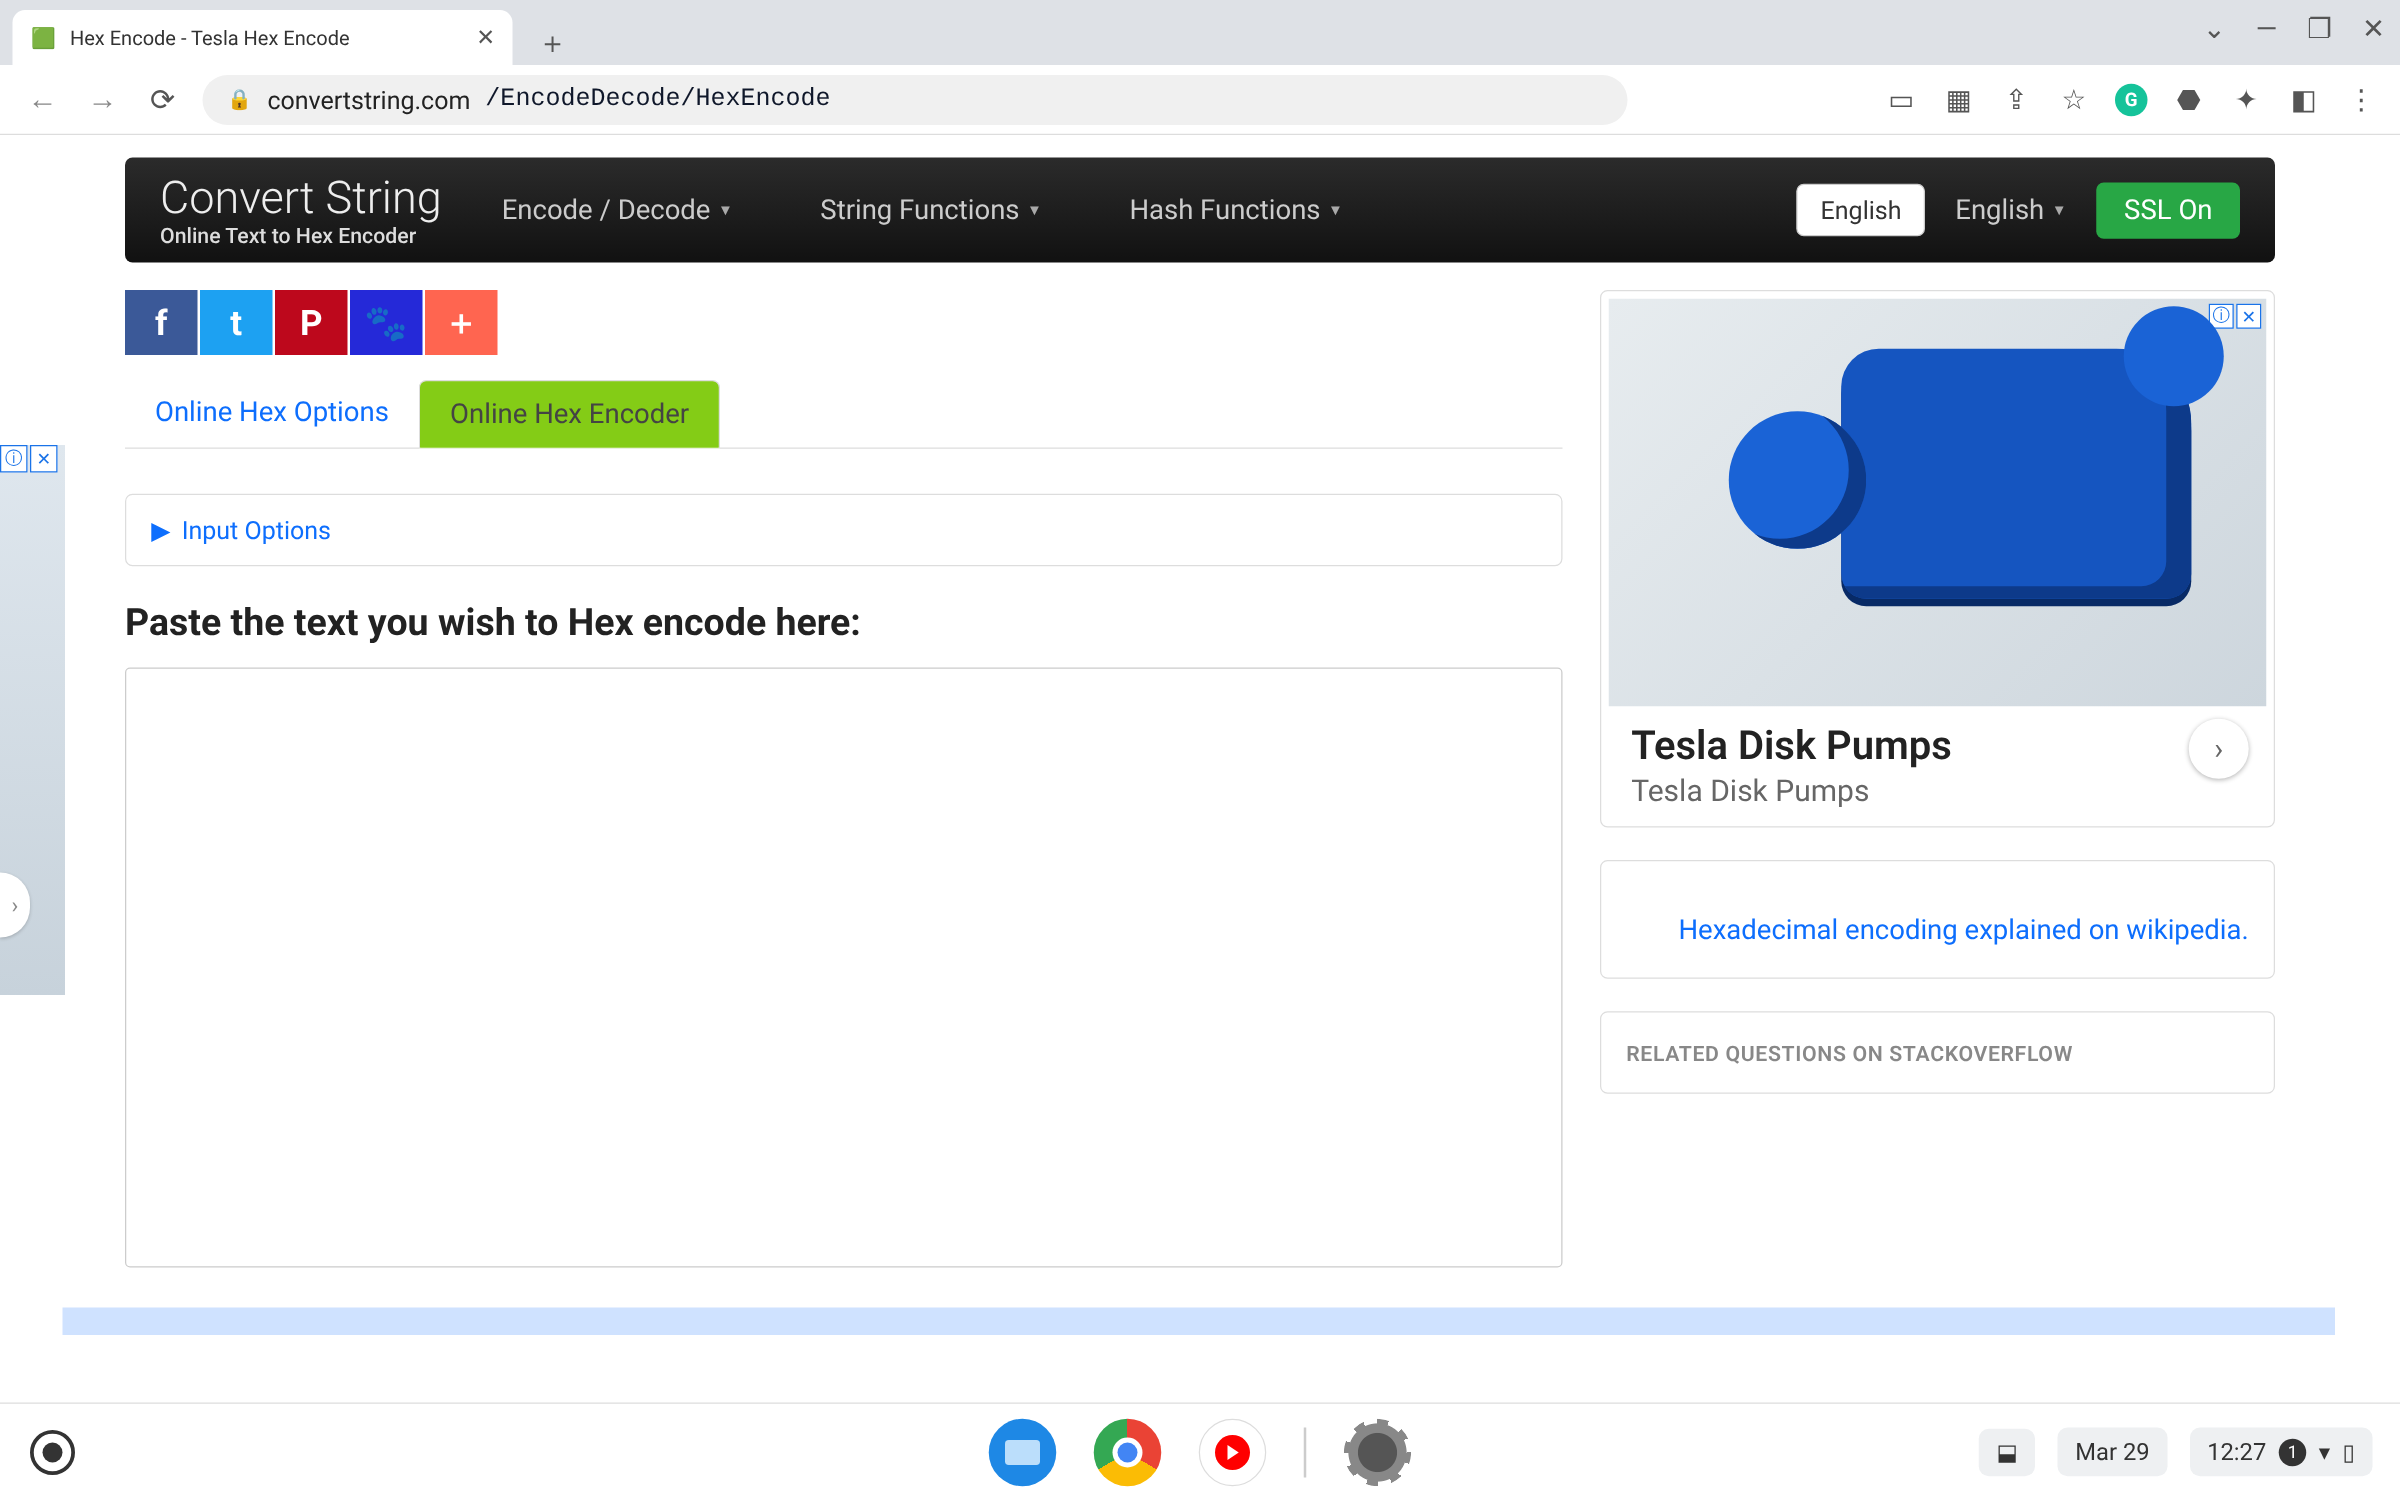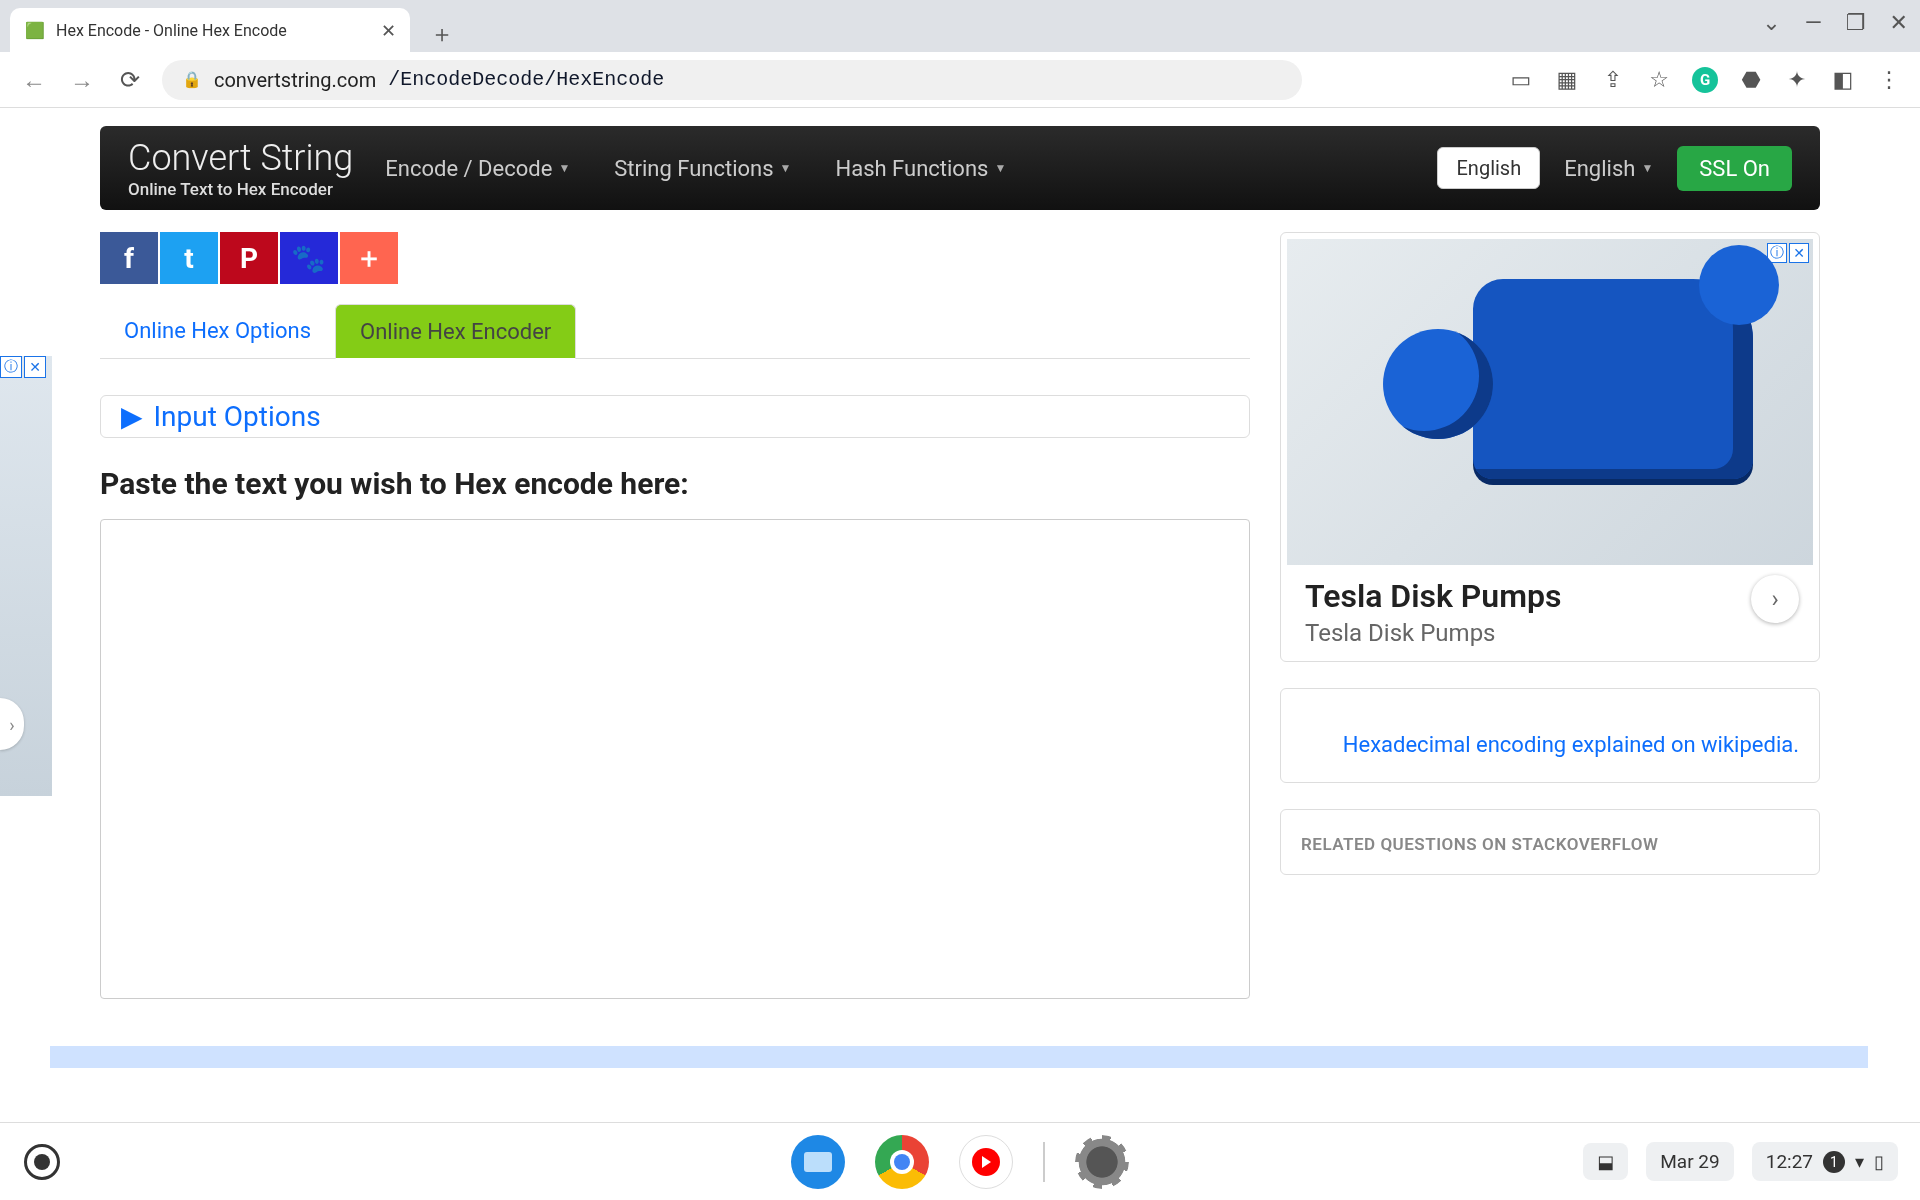--- a/index.html
+++ b/index.html
@@ -29,40 +29,40 @@
 .brave { color:#e63946; }
 
 
 .page { position:relative; height:960px; overflow:hidden; }
 .container { width:1720px; margin:0 auto; }
 
 .navbar { background:linear-gradient(#2b2b2b,#111); border-radius:6px; margin-top:18px; height:84px; display:flex; align-items:center; padding:0 28px; color:#ccc; }
 .brand { color:#eee; }
 .brand .big { font-size:36px; font-weight:300; }
 .brand .sub { font-size:17px; color:#ddd; font-weight:500; }
-.nav-links { display:flex; gap:44px; margin-left:32px; font-size:22px; }
+.nav-links { display:flex; gap:70px; margin-left:48px; font-size:22px; }
 .nav-links .lnk { color:#ccc; cursor:pointer; display:flex; align-items:center; gap:6px; }
 .nav-right { margin-left:auto; display:flex; align-items:center; gap:24px; }
 .btn-white { background:#fff; color:#333; border-radius:6px; padding:8px 18px; font-size:20px; cursor:pointer; border:1px solid #ccc; }
 .lang2 { color:#ccc; font-size:22px; cursor:pointer; display:flex; align-items:center; gap:6px;}
 .btn-green { background:#28a745; color:#fff; border-radius:6px; padding:10px 22px; font-size:22px; cursor:pointer; }
 
 .content { display:flex; margin-top:22px; gap:30px; }
 .main { flex:1; }
 .side { width:540px; }
 
 .share-row { display:flex; gap:2px; }
 .share { width:58px; height:52px; display:flex; align-items:center; justify-content:center; color:#fff; font-size:28px; cursor:pointer; font-weight:bold; }
 .fb{background:#3b5998;} .tw{background:#1da1f2;} .pin{background:#bd081c;} .baidu{background:#2529d8;} .plus{background:#ff6550;}
 
 .tabs { display:flex; border-bottom:1px solid #ddd; margin-top:20px; }
 .tabpane { padding:14px 24px; font-size:22px; cursor:pointer; color:#0d6efd; }
 .tabpane.active { color:#444; border:1px solid #ddd; border-bottom:1px solid #fff; border-radius:6px 6px 0 0; margin-bottom:-1px; background:#84cc16;}
 
-.opt-box { border:1px solid #ddd; border-radius:6px; margin-top:36px; padding:4px 20px; font-size:28px; color:#0d6efd; cursor:pointer;}
+.opt-box { border:1px solid #ddd; border-radius:6px; margin-top:36px; padding:16px 20px; font-size:20px; color:#0d6efd; cursor:pointer;}
 .opt-box .tri { color:#0d6efd; margin-right:4px;}
 
 h3.prompt { font-size:30px; font-weight:700; margin-top:28px; color:#222;}
 .ta { width:100%; height:480px; border:1px solid #ccc; border-radius:4px; margin-top:18px; padding:12px; font-size:18px; resize:none; }
 
 .ad-box { border:1px solid #ddd; border-radius:6px; padding:6px; height:430px; display:flex; flex-direction:column; }
 .ad-img { flex:1; background:linear-gradient(135deg,#e7ecef,#cdd6dd); position:relative; overflow:hidden;}
 .ad-corner { position:absolute; top:4px; right:4px; display:flex; gap:2px;}
 .ad-corner span{ width:20px; height:20px; border:1px solid #1a73e8; color:#1a73e8; font-size:14px; display:flex; align-items:center; justify-content:center; cursor:pointer; background:#fff;}
 .pump { position:absolute; right:60px; top:40px; width:280px; height:200px; background:#1555c0; border-radius:30px 60px 20px 20px; box-shadow:inset -20px -10px 0 #0d3a8a, 0 6px 0 #082a66;}
@@ -104,21 +104,21 @@
 
 .caret{font-size:12px;opacity:0.8;}
 </style>
 </head>
 <body>
 
 <div class="chrome-top">
   <div class="tab-bar">
     <div class="tab">
       <span class="favicon">🟩</span>
-      <span class="title">Hex Encode - Online Hex Encode</span>
+      <span class="title">Hex Encode - Tesla Hex Encode</span>
       <span class="close">✕</span>
     </div>
     <div class="new-tab">＋</div>
     <div class="win-controls">
       <span>⌄</span>
       <span>—</span>
       <span>❐</span>
       <span>✕</span>
     </div>
   </div>

